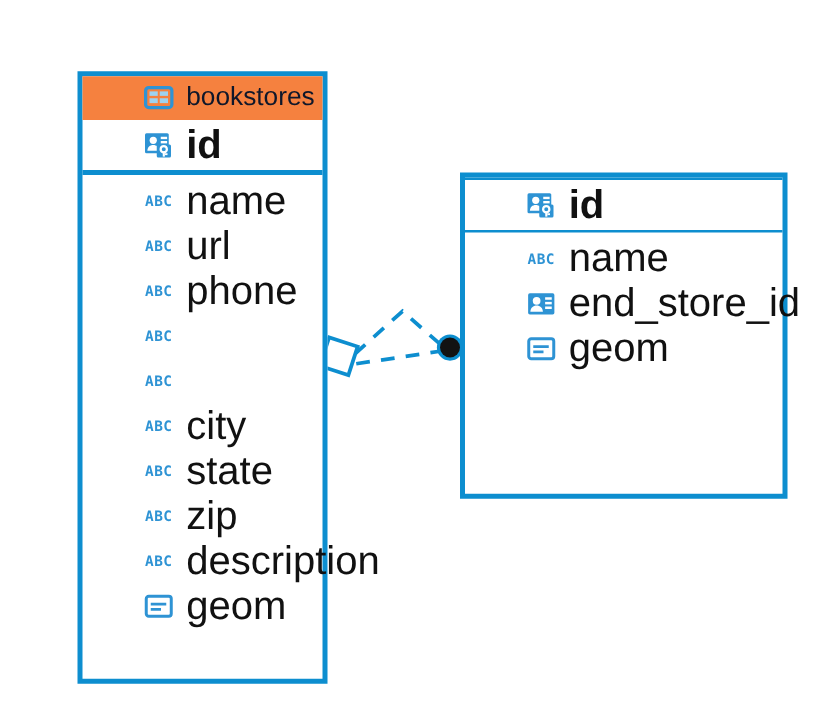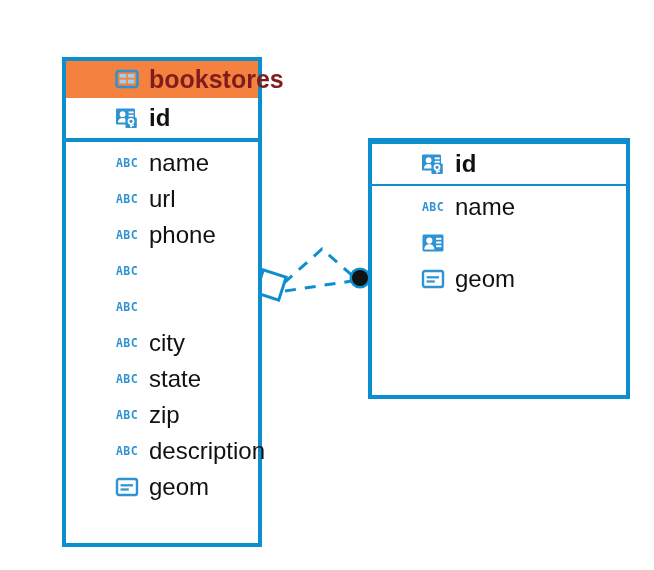--- a/index.html
+++ b/index.html
@@ -18,43 +18,42 @@
     border:4px solid var(--edge,#0d8ecf);
   }
 
   .ent-header{
     display:flex;align-items:center;
     gap:9px;
     padding:4px 10px 5px 10px;
     box-sizing:border-box;
   }
   .ent-header .ent-title{
-    font-size:25px;
-    color:#7f1d1d;
+    font-size:21px;
+    color:#0f172a;
     line-height:1.12;
     white-space:nowrap;
-    font-weight:bold;
   }
   .hdr-orange{background:#f5813f;}
   .hdr-grey{background:#e9e9e9;}
 
   .pk-sep-thick{height:4px;background:#0d8ecf;}
   .pk-sep-thin{height:2px;background:#0d8ecf;}
   .hdr-sep-thin{height:2px;background:#0d8ecf;}
 
   .attr-list{padding:3px 0 4px 0;}
   .attr-row{
     display:flex;align-items:center;
     gap:9px;
     padding:1px 10px;
     height:36px;
     box-sizing:border-box;
   }
   .attr-label{
-    font-size:24px;color:#111111;
+    font-size:32px;color:#111111;
     line-height:1.1;white-space:nowrap;
   }
   .attr-row.is-pk .attr-label{font-weight:bold;}
 
   .icon{
     width:26px;height:26px;
     flex:0 0 26px;
     display:block;
     margin-left:38px;
   }
@@ -252,20 +251,21 @@
         <span class="icon">
           <svg viewBox="0 0 26 26">
             <rect x="2.5" y="4.5" width="21" height="17" rx="1.4" fill="#2e93d4"></rect>
             <circle cx="9.3" cy="10.6" r="3.1" fill="#ffffff"></circle>
             <path d="M4.3 19.4c0-3.2 2.3-5.1 5-5.1s5 1.9 5 5.1z" fill="#ffffff"></path>
             <rect x="16.1" y="7.8" width="5.3" height="2" fill="#ffffff"></rect>
             <rect x="16.1" y="11.5" width="5.3" height="2" fill="#ffffff"></rect>
             <rect x="16.1" y="15.2" width="5.3" height="2" fill="#ffffff"></rect>
           </svg>
         </span>
+        <span class="attr-label">end_store_id</span>
       </div>
 
       <div class="attr-row">
         <span class="icon">
           <svg viewBox="0 0 26 26">
             <rect x="3" y="5" width="20" height="16" rx="2" fill="none" stroke="#2e93d4" stroke-width="2.4"></rect>
             <rect x="6.6" y="10.2" width="12.4" height="2.2" fill="#2e93d4"></rect>
             <rect x="6.6" y="14.4" width="8.2" height="2.2" fill="#2e93d4"></rect>
           </svg>
         </span>

